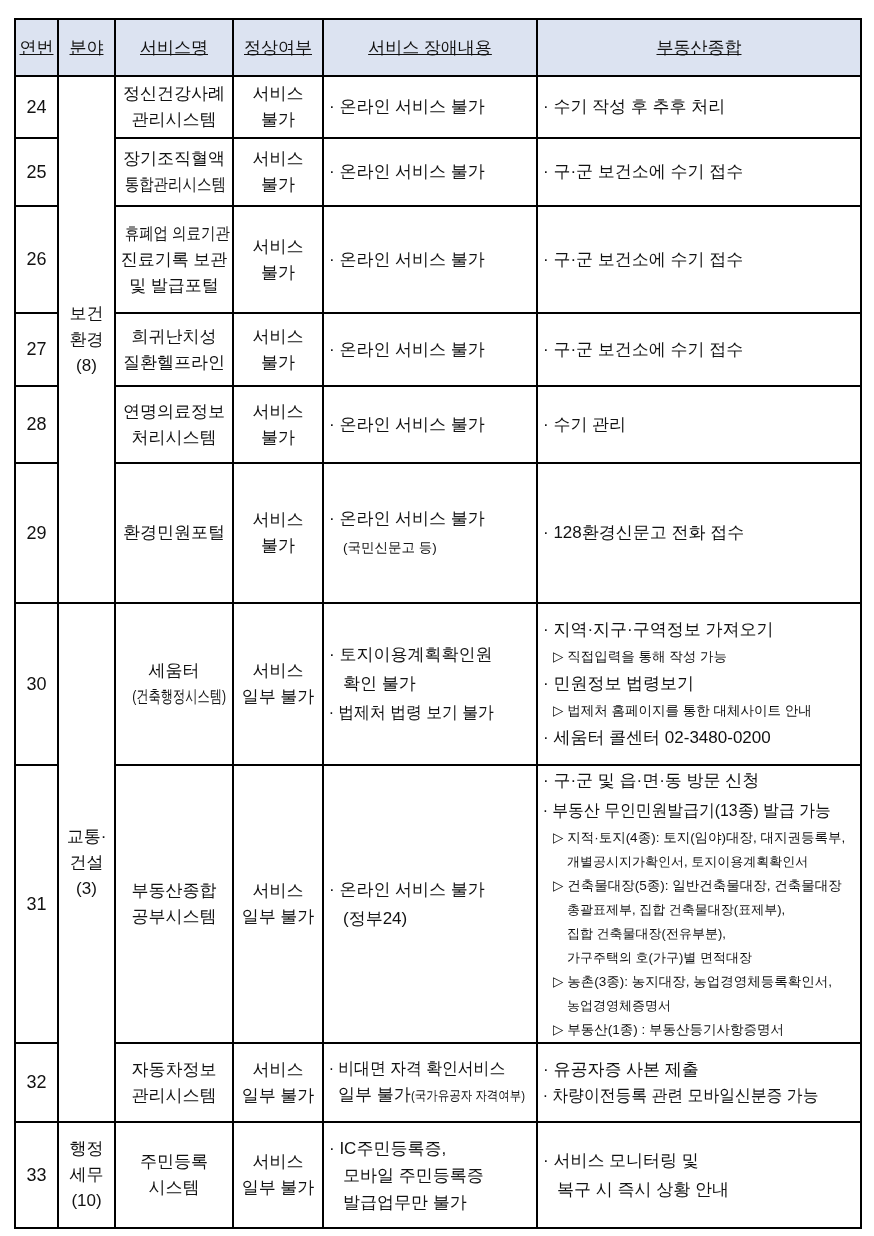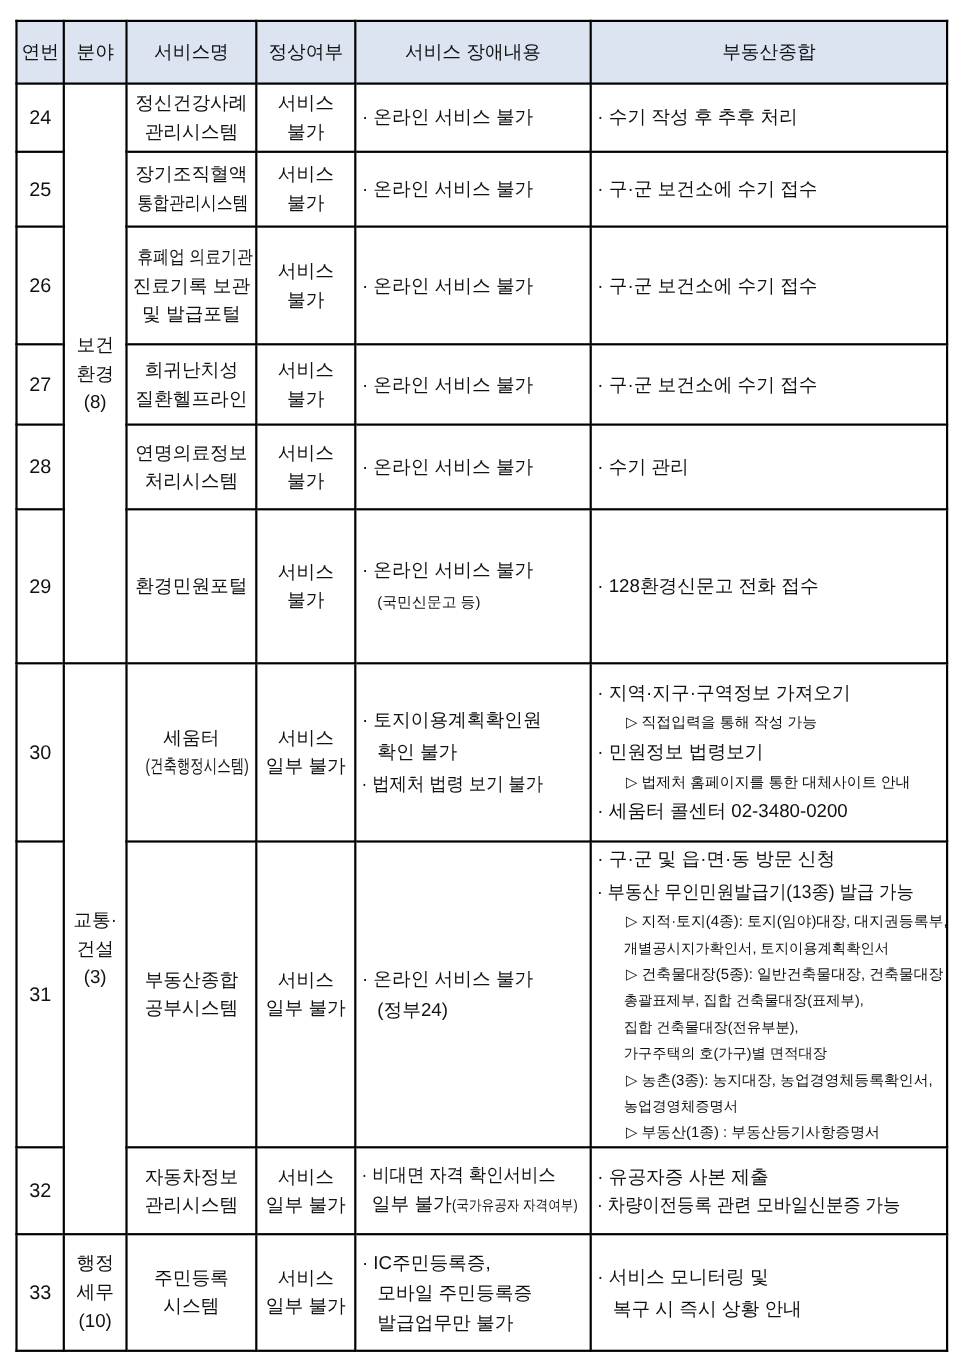--- a/index.html
+++ b/index.html
@@ -4,32 +4,32 @@
 <style>
   html,body{margin:0;padding:0;}
   body{
     width:874px;height:1236px;background:#ffffff;
     font-family:"Liberation Sans","DejaVu Sans",sans-serif;
     color:#111111;
   }
   .wrap{position:absolute;left:14px;top:18px;}
   table{border-collapse:collapse;table-layout:fixed;width:846px;}
   th,td{border:2px solid #000;padding:0;vertical-align:middle;overflow:hidden;}
-  th{background:#dce3f1;font-weight:normal;font-size:17px;}
+  th{background:#dce3f1;font-weight:normal;font-size:17px;text-decoration:underline;}
   td{background:#ffffff;}
   
   .num{font-size:18px;text-align:center;margin-left:12px;}
   .fld .ln, .svc .ln, .sts .ln{
     font-size:17px;line-height:26px;text-align:center;white-space:nowrap;
   }
   
   .lft{text-align:left;}
   .b {font-size:17px;line-height:30px;padding-left:5px;white-space:nowrap;}   
   .c {font-size:17px;line-height:28px;padding-left:19px;white-space:nowrap;}  
-  .s {font-size:13.5px;line-height:24px;padding-left:31px;white-space:nowrap;} 
+  .s {font-size:13.5px;line-height:24px;padding-left:15px;white-space:nowrap;} 
   .sc{font-size:13px;line-height:24px;padding-left:29px;white-space:nowrap;} 
   .small{font-size:13.5px;}
   .sqx {transform:scaleX(.85);transform-origin:center;}
   .sqx7{transform:scaleX(.72);transform-origin:center;}
   .sq9 {transform:scaleX(.93);transform-origin:left;}
   .isq{display:inline-block;transform:scaleX(.85);transform-origin:left;font-size:13.5px;}
 </style>
 </head>
 <body>
 

